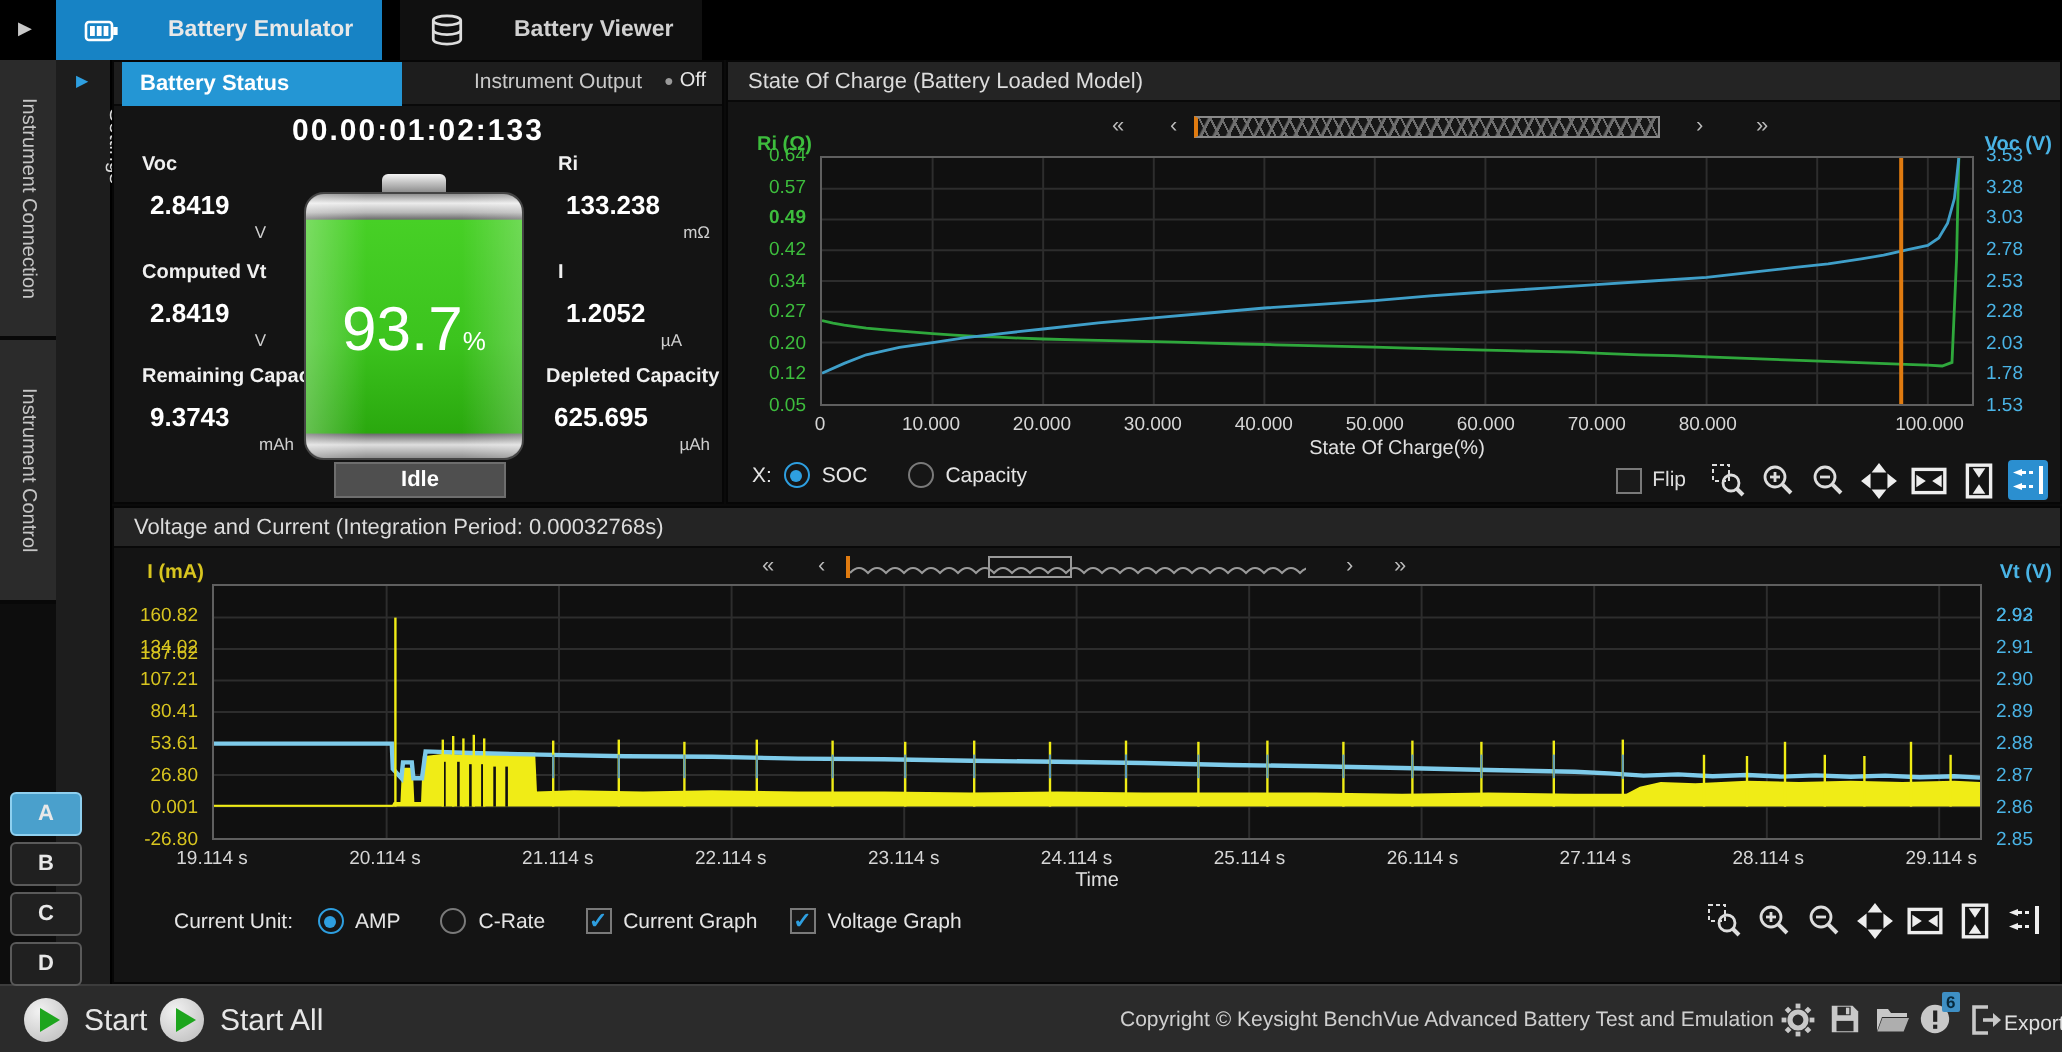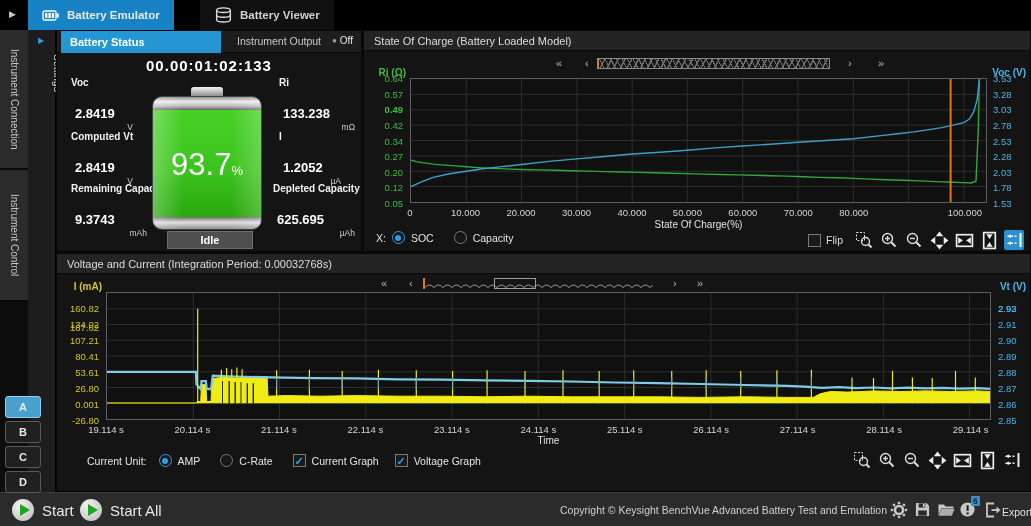--- a/index.html
+++ b/index.html
@@ -2,50 +2,50 @@
 <html><head>
 <meta charset="utf-8">
 <style>
   html,body{margin:0;padding:0;background:#000;}
   *{box-sizing:border-box;font-family:"Liberation Sans",sans-serif;}
   .app{position:relative;width:1031px;height:526px;background:#0a0a0a;overflow:hidden;color:#ddd;}
 
   
   .topbar{position:absolute;left:0;top:0;width:1031px;height:30px;background:#000;}
   .collapse-btn{position:absolute;left:9px;top:9px;color:#c9c9c9;font-size:9px;cursor:pointer;}
-  .toptab{position:absolute;top:0;height:30px;display:flex;align-items:center;gap:7px;padding:0 14px;font-size:11.5px;font-weight:bold;color:#e8e8e8;}
+  .toptab{position:absolute;top:0;height:30px;display:flex;align-items:center;gap:24px;padding:0 14px;font-size:11.5px;font-weight:bold;color:#e8e8e8;}
   .toptab.active{background:#1783c5;}
   .toptab.inactive{background:#101010;color:#d0d0d0;}
   .toptab.active::after{content:"";position:absolute;left:50%;bottom:-5px;margin-left:-5px;border-left:5px solid transparent;border-right:5px solid transparent;border-top:5px solid #4a4a4a;}
 
   
   .leftbar{position:absolute;left:0;top:30px;width:28px;height:496px;background:#0d0d0d;}
   .vtab{width:28px;background:#2b2b2b;border-bottom:2px solid #080808;color:#c6c6c6;font-size:10px;writing-mode:vertical-rl;display:flex;align-items:center;justify-content:center;padding:10px 0;cursor:pointer;}
   .settings-strip{position:absolute;left:28px;top:30px;width:28px;height:462px;background:#1d1d1d;border-right:1px solid #000;}
   .settings-arrow{position:absolute;left:10px;top:6px;color:#2e9fe0;font-size:8px;}
   .settings-text{position:absolute;left:0;top:22px;width:28px;writing-mode:vertical-rl;font-size:10.5px;color:#d8d8d8;display:flex;justify-content:flex-start;padding-top:2px;margin-left:8px;}
   .channels{position:absolute;left:5px;top:396px;width:38px;z-index:6;}
   .chan{width:36px;height:22px;margin-bottom:3px;background:#202020;border:1px solid #5a5a5a;border-radius:3px;color:#e8e8e8;font-size:11px;font-weight:bold;display:flex;align-items:center;justify-content:center;cursor:pointer;}
   .chan.active{background:#4aa0cc;border-color:#8fd0ef;}
 
   
   .content{position:absolute;left:56px;top:30px;width:975px;height:462px;}
   .panel{position:absolute;background:#141414;border:1px solid #060606;}
   .panel-header{height:20px;background:#242424;border-bottom:1px solid #090909;display:flex;align-items:center;padding:0 10px;font-size:11px;color:#dcdcdc;}
 
   
-  .bp-tab{position:absolute;left:4px;top:0;width:160px;height:22px;background:#2496d4;color:#fff;font-size:11px;font-weight:bold;display:flex;align-items:center;padding:0 9px;cursor:pointer;}
+  .bp-tab{position:absolute;left:4px;top:0;width:140px;height:22px;background:#2496d4;color:#fff;font-size:11px;font-weight:bold;display:flex;align-items:center;padding:0 9px;cursor:pointer;}
   .bp-head{position:absolute;left:0;top:0;width:100%;height:22px;background:#1d1d1d;border-bottom:1px solid #090909;}
   .bp-output{position:absolute;left:180px;top:4px;font-size:10.5px;color:#c9c9c9;cursor:pointer;}
   .bp-off{position:absolute;right:8px;top:4px;font-size:10px;color:#e8e8e8;display:flex;align-items:center;gap:3px;}
   .bp-off .dot{color:#9a9a9a;font-size:8px;}
   .timer{position:absolute;left:0;top:26px;width:100%;text-align:center;font-size:15px;font-weight:bold;color:#fff;letter-spacing:1px;}
   .stat{position:absolute;width:96px;}
   .stat .lb{font-size:10px;font-weight:bold;color:#f0f0f0;white-space:nowrap;}
-  .stat .vl{font-size:13px;font-weight:600;color:#fff;margin-top:18px;padding-left:4px;}
+  .stat .vl{font-size:13px;font-weight:600;color:#fff;margin-top:7px;padding-left:4px;}
   .stat .un{font-size:8.5px;color:#cfcfcf;text-align:right;width:62px;margin-top:1px;}
   .battery{position:absolute;left:95px;top:56px;width:110px;}
   .bat-cap{width:32px;height:9px;margin:0 auto;border-radius:3px 3px 0 0;background:linear-gradient(180deg,#f4f4f4,#8e8e8e);}
   .bat-body{position:relative;width:110px;height:134px;border-radius:10px;border:1px solid #444;
     background:linear-gradient(180deg,#8f8f8f 0%,#ececec 3.5%,#b8b8b8 7%,#6f6f6f 9.5%,#47d026 10%,#3cc41e 55%,#2aa80e 90.5%,#6f6f6f 91%,#dedede 95%,#8f8f8f 100%);}
   .bat-body::after{content:"";position:absolute;inset:0;border-radius:10px;background:linear-gradient(90deg,rgba(255,255,255,.28),rgba(255,255,255,0) 28%,rgba(255,255,255,0) 72%,rgba(255,255,255,.22));}
   .bat-pct{position:absolute;left:0;top:50%;width:100%;transform:translateY(-44%);text-align:center;color:#fff;font-size:31px;z-index:2;}
   .bat-pct .pc{font-size:13px;}
   .idle-btn{position:absolute;left:110px;top:200px;width:86px;height:18px;background:#4f4f4f;border:1px solid #6e6e6e;color:#fff;font-size:11px;font-weight:bold;display:flex;align-items:center;justify-content:center;}
 

